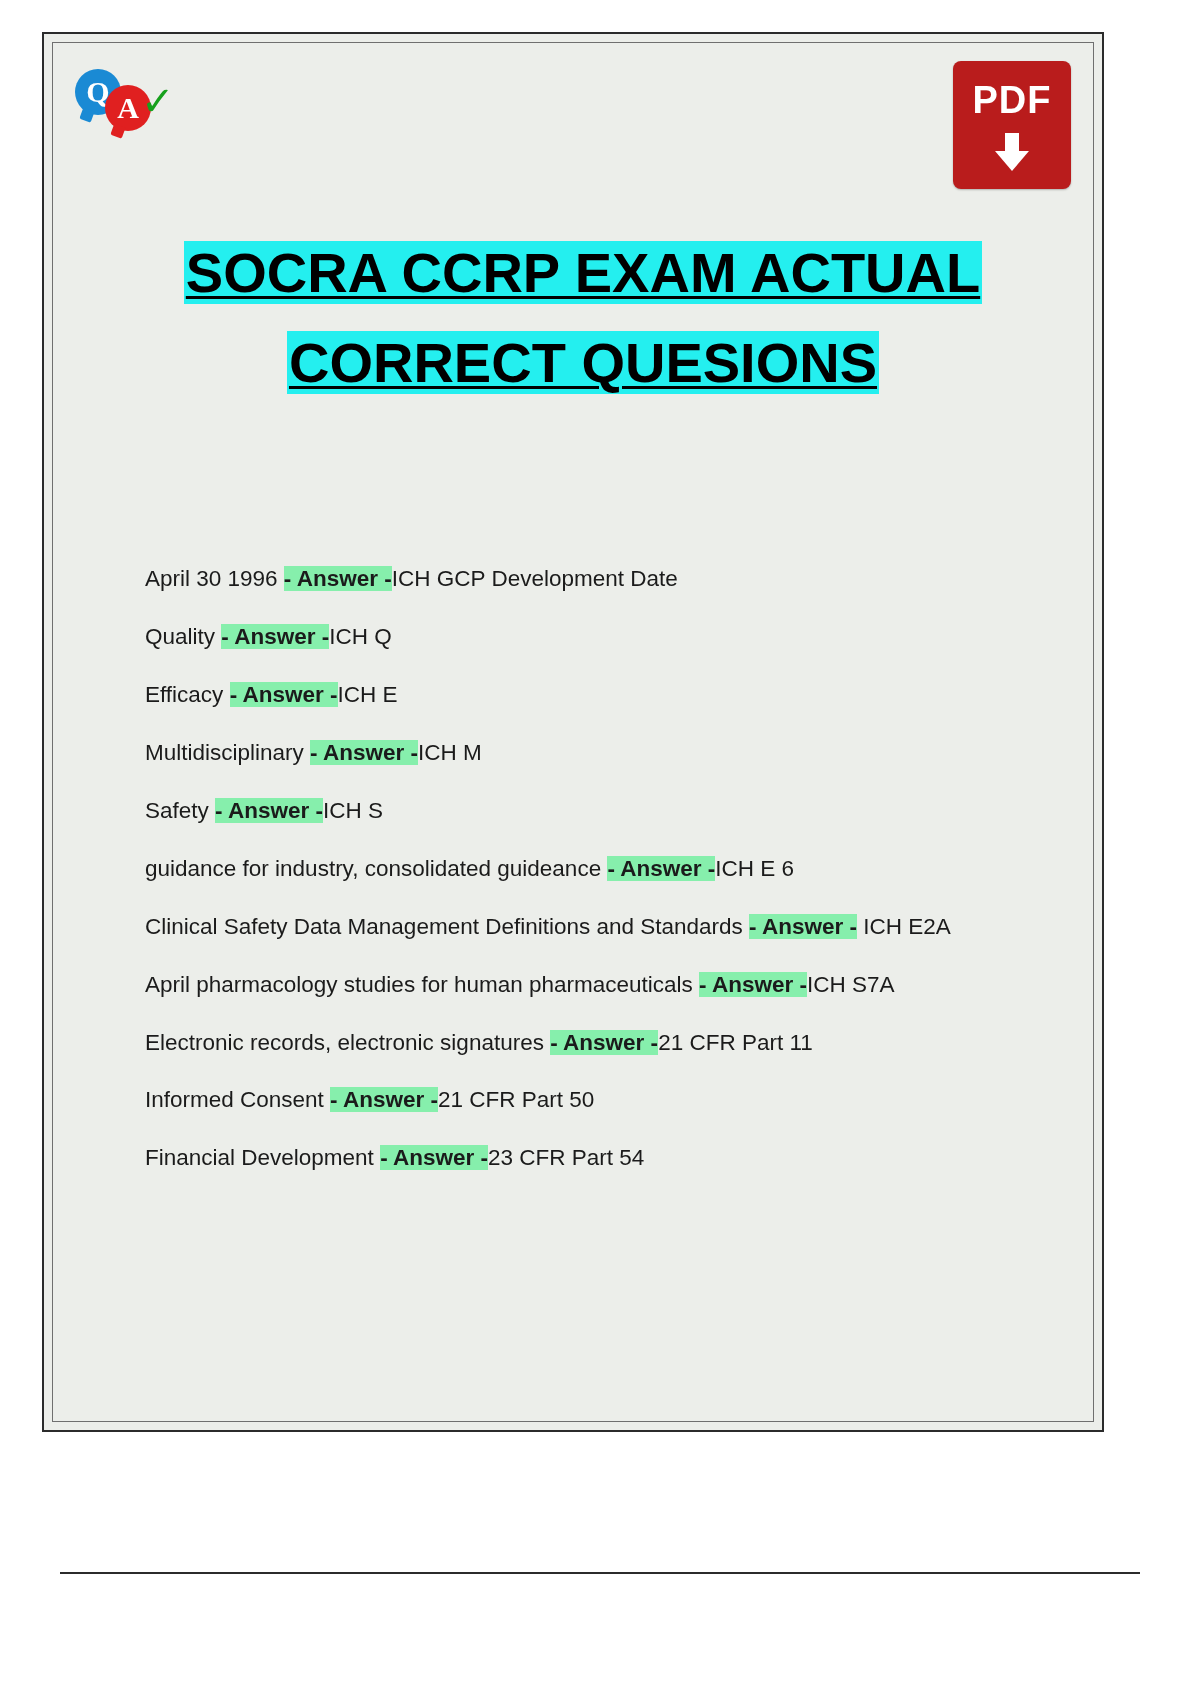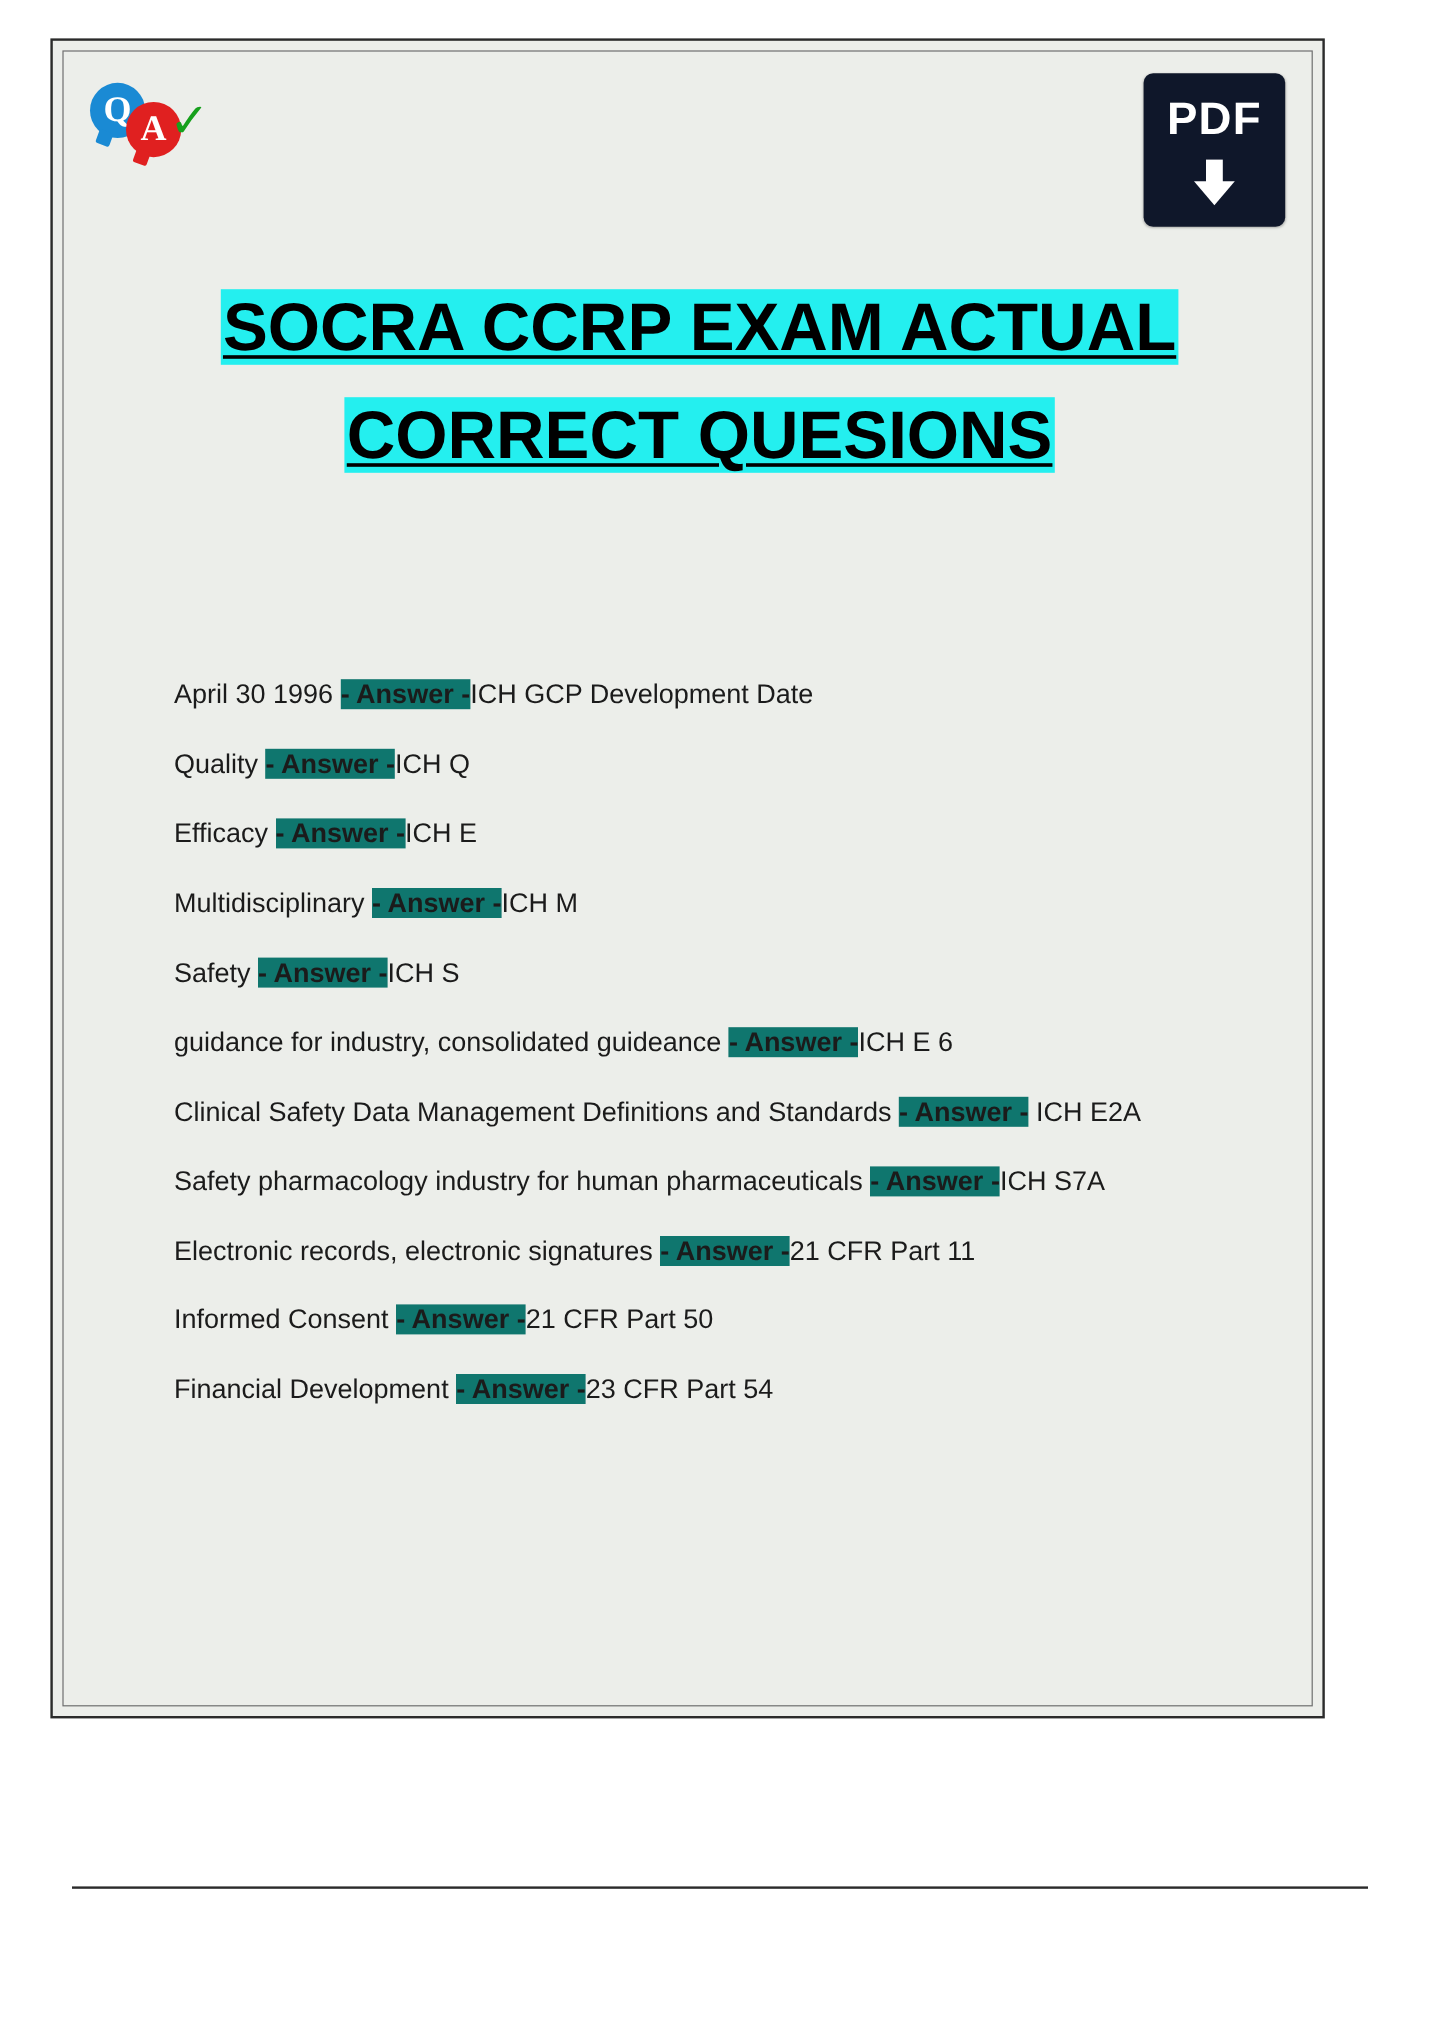--- a/index.html
+++ b/index.html
@@ -109,21 +109,21 @@
     line-height: 40px;
   }
 
   
   .pdf-badge {
     position: absolute;
     right: 22px;
     top: 18px;
     width: 118px;
     height: 128px;
-    background: #0f172a;
+    background: #b91c1c;
     border-radius: 8px;
     box-shadow: 0 1px 2px rgba(0,0,0,0.25);
   }
   .pdf-badge .pdf-text {
     position: absolute;
     top: 18px;
     left: 0;
     right: 0;
     text-align: center;
     color: #ffffff;
@@ -189,21 +189,21 @@
     width: 880px;
     font-family: "Liberation Sans", sans-serif;
     font-size: 22.5px;
     color: #1b1b1b;
   }
   .qline {
     margin-bottom: 26px;
     line-height: 1.42;
   }
   .ans {
-    background: #0f766e;
+    background: #86efac;
     color: #1b1b1b;
     font-weight: bold;
   }
 
   
   .lower-sheet {
     position: absolute;
     left: 0;
     top: 1525px;
     width: 1200px;
@@ -259,21 +259,21 @@
         <div class="qline"><span>Efficacy </span><span class="ans">- Answer -</span><span>ICH E</span></div>
 
         <div class="qline"><span>Multidisciplinary </span><span class="ans">- Answer -</span><span>ICH M</span></div>
 
         <div class="qline"><span>Safety </span><span class="ans">- Answer -</span><span>ICH S</span></div>
 
         <div class="qline"><span>guidance for industry, consolidated guideance </span><span class="ans">- Answer -</span><span>ICH E 6</span></div>
 
         <div class="qline"><span>Clinical Safety Data Management Definitions and Standards </span><span class="ans">- Answer -</span> <span>ICH E2A</span></div>
 
-        <div class="qline"><span>Safety pharmacology industry for human pharmaceuticals </span><span class="ans">- Answer -</span><span>ICH S7A</span></div>
+        <div class="qline"><span>April pharmacology studies for human pharmaceuticals </span><span class="ans">- Answer -</span><span>ICH S7A</span></div>
 
         <div class="qline"><span>Electronic records, electronic signatures </span><span class="ans">- Answer -</span><span>21 CFR Part 11</span></div>
 
         <div class="qline"><span>Informed Consent </span><span class="ans">- Answer -</span><span>21 CFR Part 50</span></div>
 
         <div class="qline"><span>Financial Development </span><span class="ans">- Answer -</span><span>23 CFR Part 54</span></div>
 
       </div>
 
     </div>

